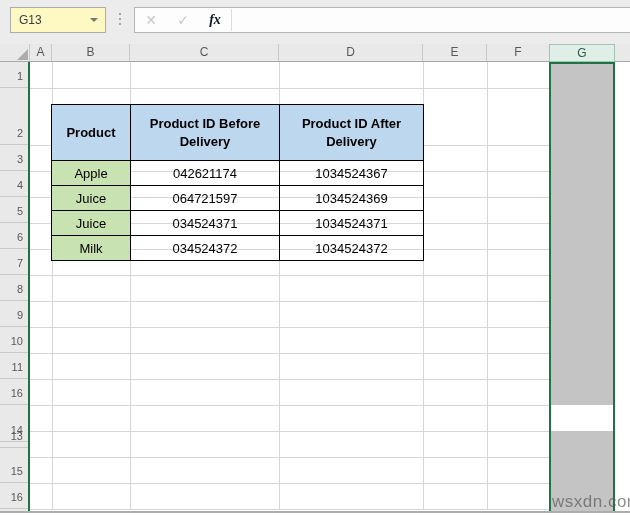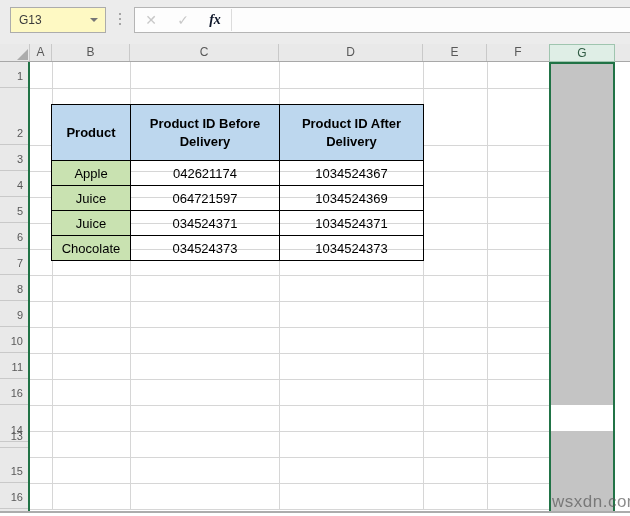--- a/index.html
+++ b/index.html
@@ -161,23 +161,23 @@
       <td class="product">Juice</td>
       <td>064721597</td>
       <td>1034524369</td>
     </tr>
     <tr>
       <td class="product">Juice</td>
       <td>034524371</td>
       <td>1034524371</td>
     </tr>
     <tr>
-      <td class="product">Chocolate</td>
-      <td>034524373</td>
-      <td>1034524373</td>
+      <td class="product">Milk</td>
+      <td>034524372</td>
+      <td>1034524372</td>
     </tr>
   </tbody>
     </table>
 
   <div class="selection">
     <div class="active-cell"></div>
   </div>
 
   <div class="watermark">wsxdn.com</div>
   <div class="bottom-edge"></div>

